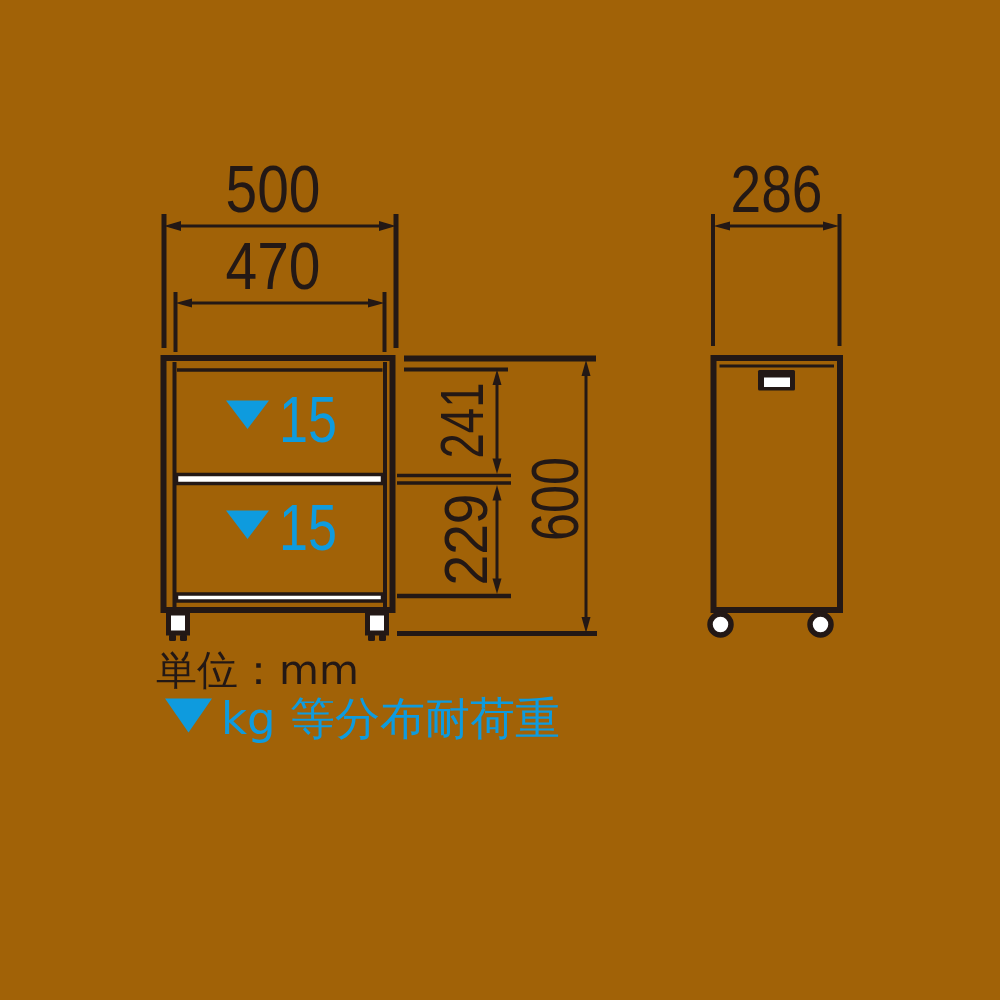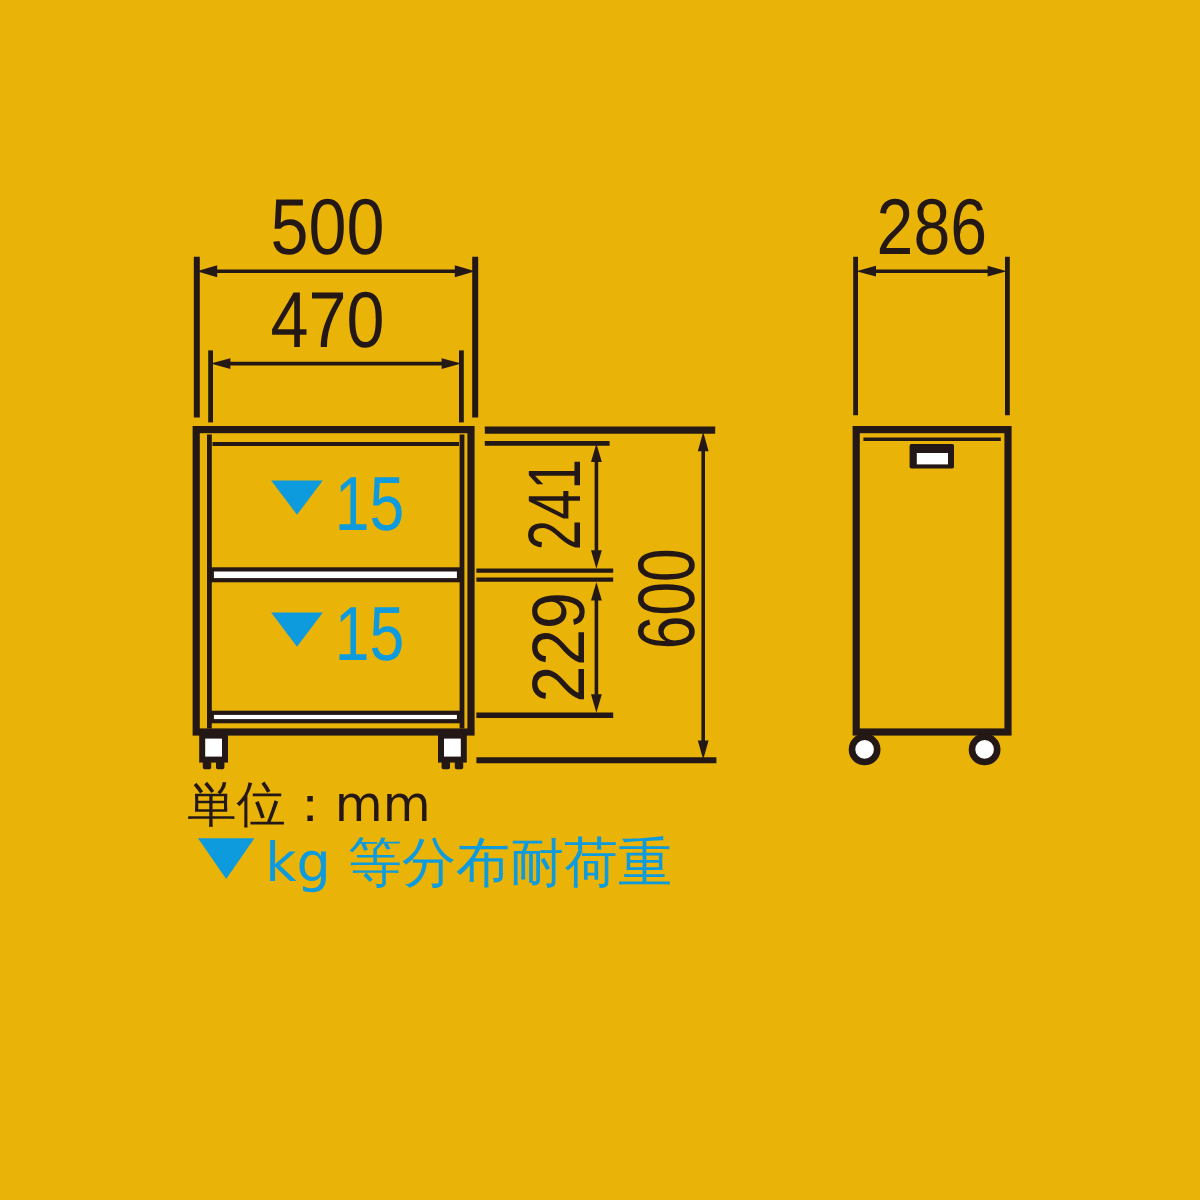--- a/index.html
+++ b/index.html
@@ -1,16 +1,16 @@
 <!DOCTYPE html>
 <html><head>
 <meta charset="utf-8">
 <style>
   html,body{margin:0;padding:0;background:#ffffff;}
-  .canvas{position:relative;width:1000px;height:1000px;background:#eab308;overflow:hidden;}
+  .canvas{position:relative;width:1000px;height:1000px;background:#a16207;overflow:hidden;}
   svg{display:block;}
   svg text{font-family:"Liberation Sans","DejaVu Sans",sans-serif;}
   .cjk{font-family:"DejaVu Sans","Liberation Sans",sans-serif;}
   .ink{fill:#231815;}
   .blue{fill:#0E9BDE;}
   .ln{stroke:#231815;fill:none;stroke-linecap:butt;}
   .wfill{fill:#ffffff;stroke:#231815;}
   .s3{stroke-width:3;}
   .s35{stroke-width:3.5;}
   .s4{stroke-width:4;}

